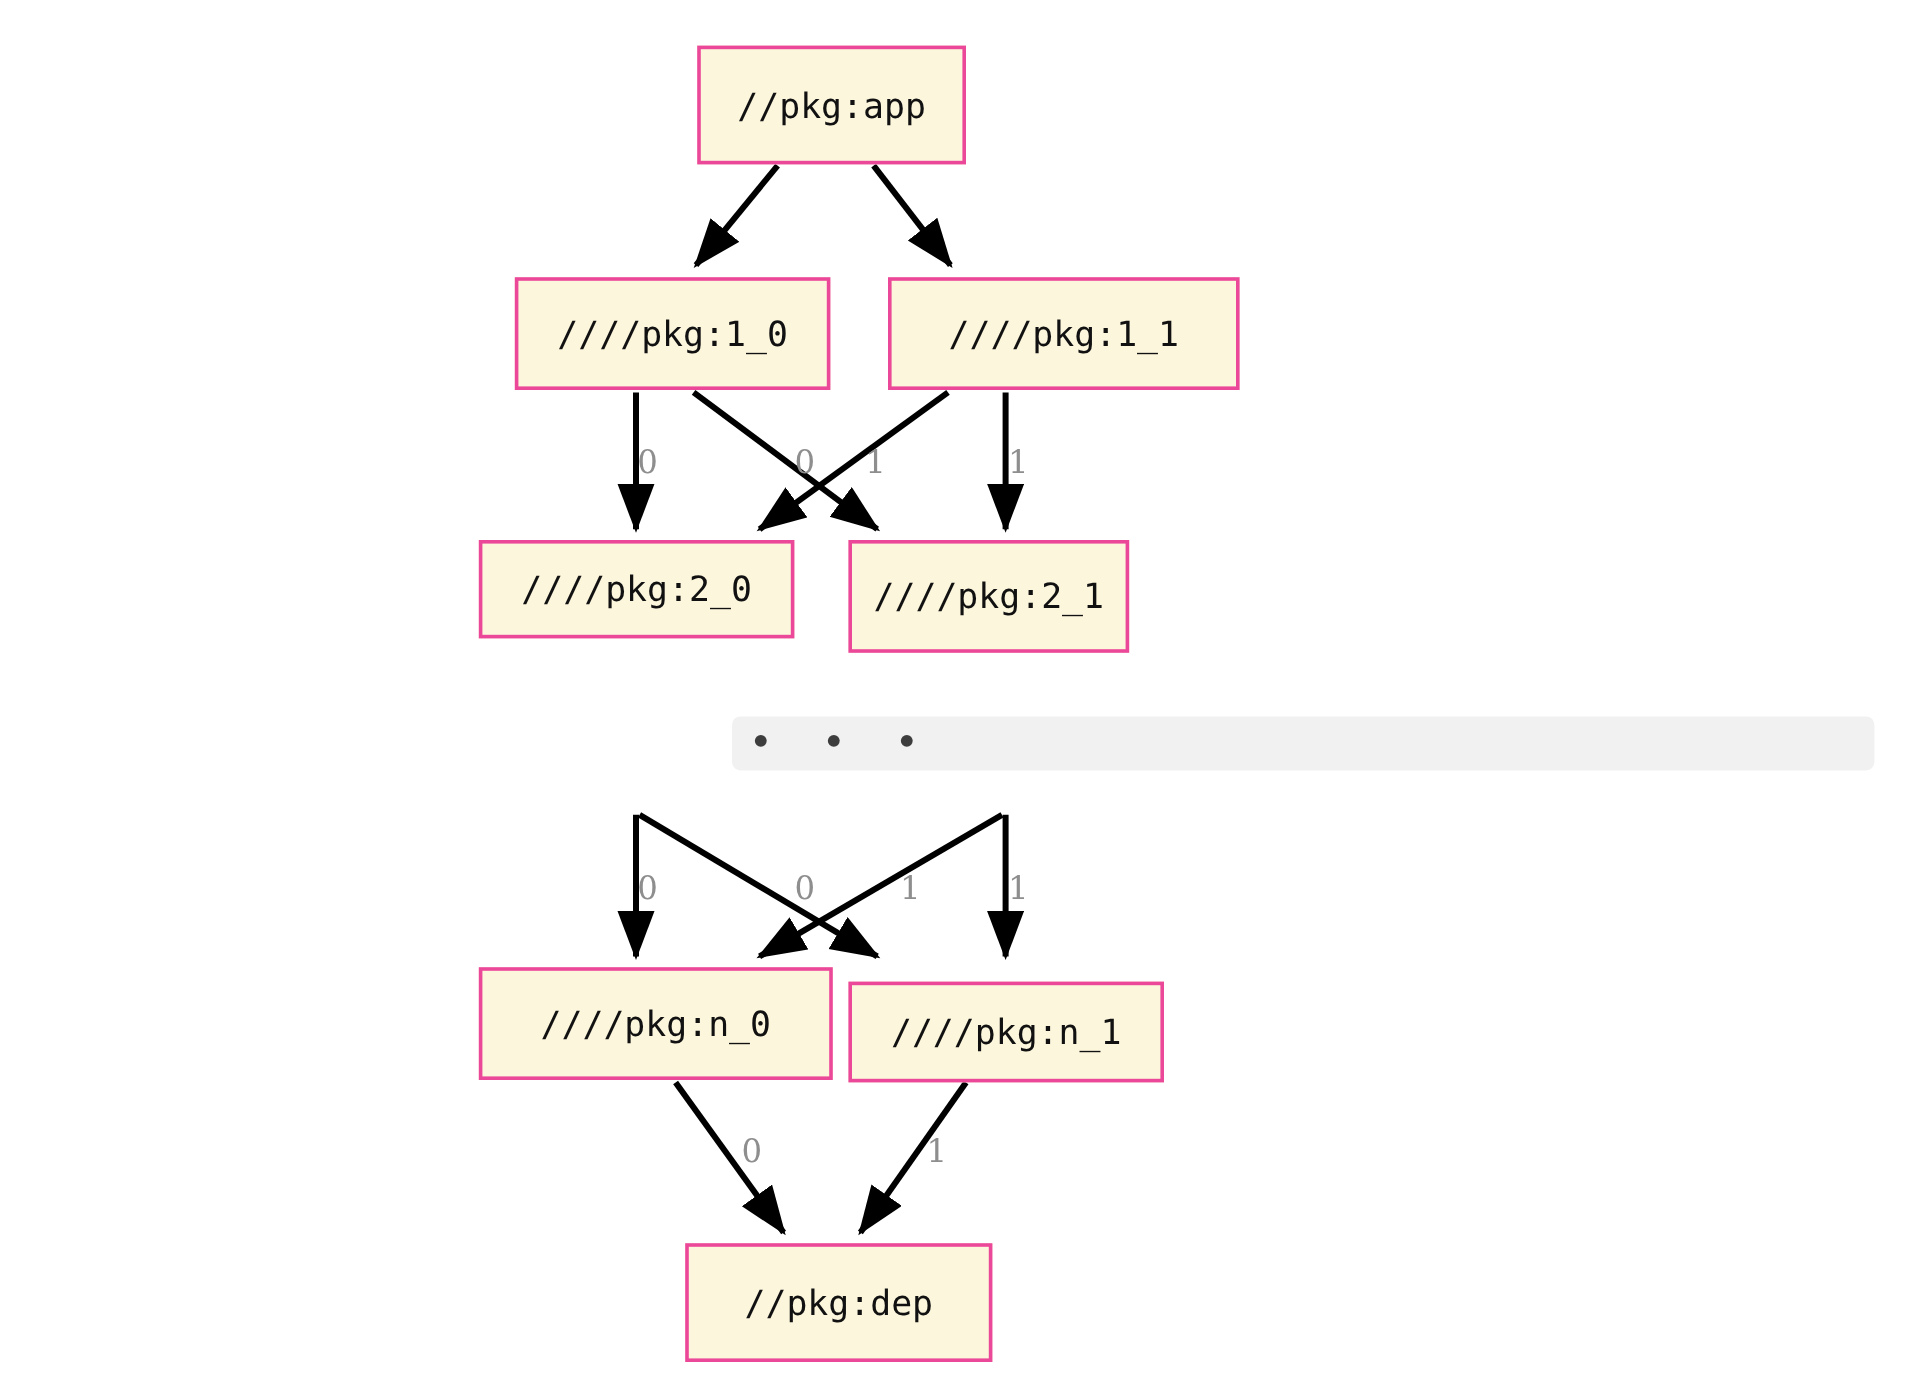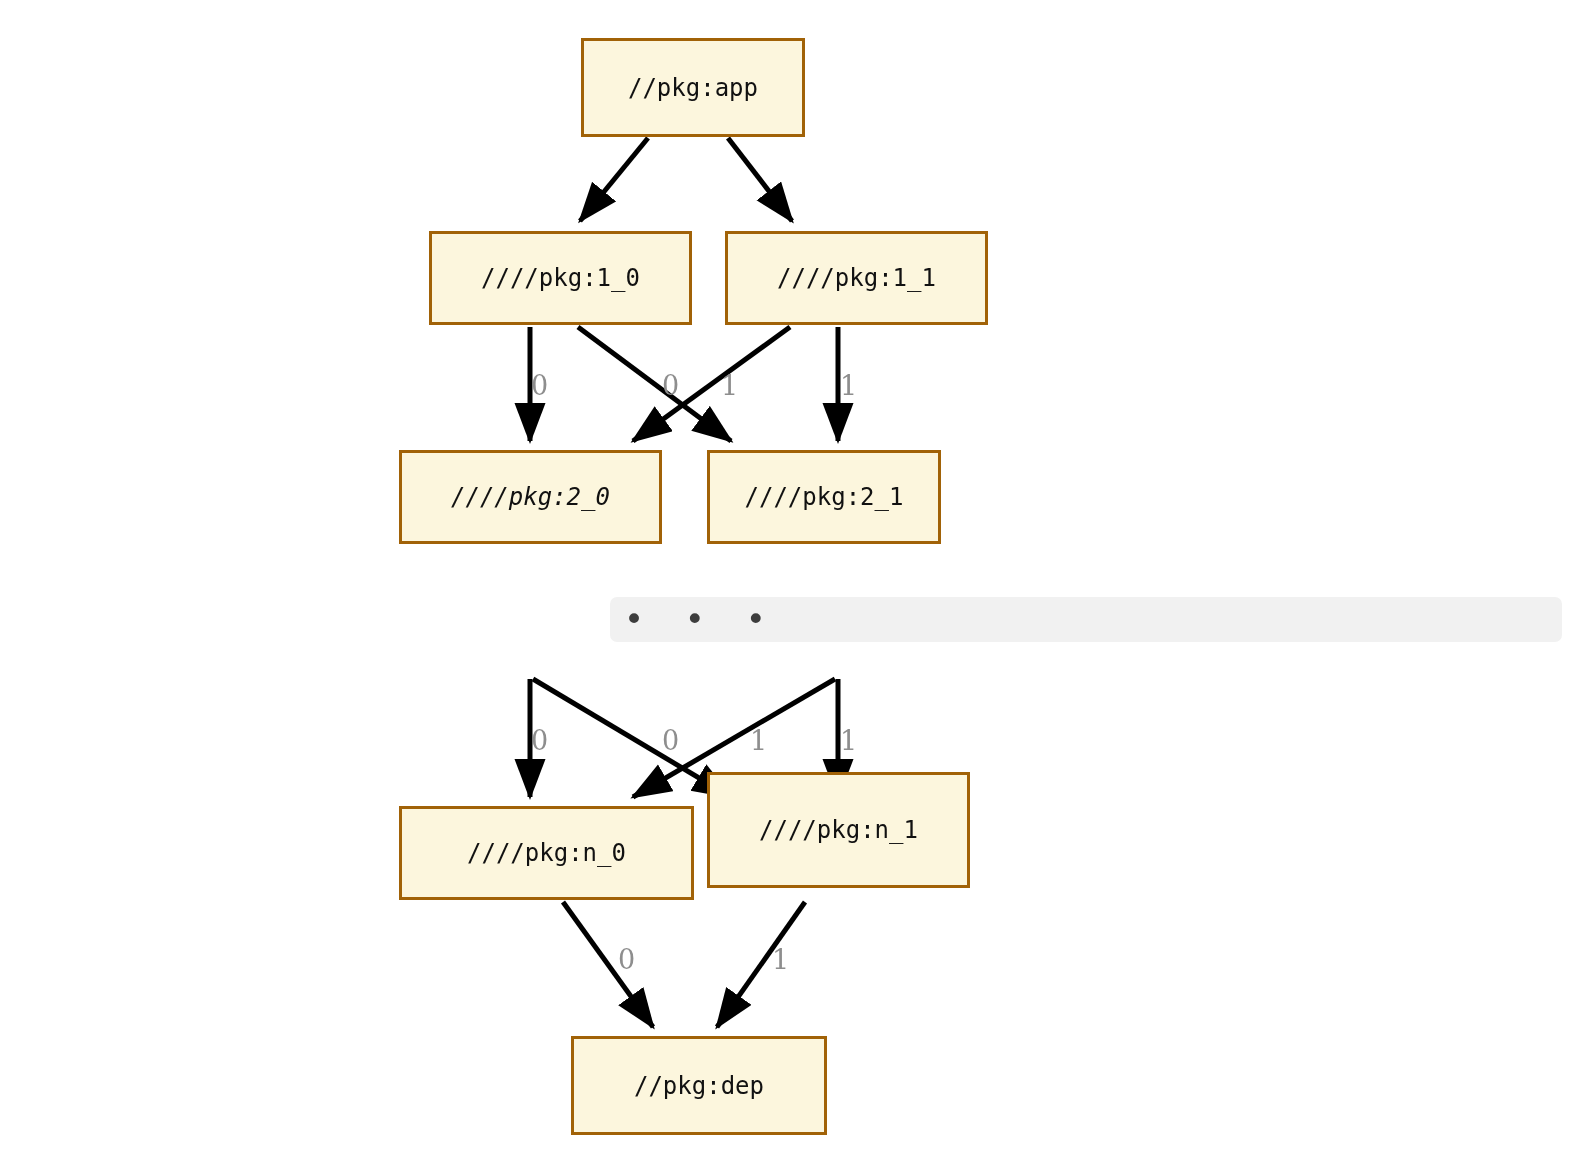--- a/index.html
+++ b/index.html
@@ -17,27 +17,27 @@
   #graph-canvas {
     position: absolute;
     left: 0;
     top: 0;
     width: 1592px;
     height: 1162px;
   }
   .node-box {
     position: absolute;
     background: #fcf6dd;
-    border: 3px solid #a16207;
+    border: 3px solid #ec4899;
     box-sizing: border-box;
     display: flex;
     align-items: center;
     justify-content: center;
     font-family: "DejaVu Sans Mono", "Liberation Mono", monospace;
-    font-size: 24px;
+    font-size: 29px;
     color: #111111;
     letter-spacing: 0px;
     white-space: nowrap;
   }
   .edge-label {
     position: absolute;
     font-family: "DejaVu Serif", "Liberation Serif", serif;
     font-size: 27px;
     color: #8e8e8e;
     white-space: nowrap;
@@ -99,37 +99,37 @@
 </div>
 
 <div class="node-box" style="left:581px; top:38px; width:224px; height:99px;">
   <span>//pkg:app</span>
 </div>
 
 <div class="node-box" style="left:399px; top:231px; width:263px; height:94px;margin-left:30px;">
   <span>////pkg:1_0</span>
 </div>
 
-<div class="node-box" style="left:725px; top:231px; width:263px; height:94px;">
+<div class="node-box" style="left:740px; top:231px; width:293px; height:94px;">
   <span>////pkg:1_1</span>
 </div>
 
-<div class="node-box" style="left:399px; top:450px; width:263px; height:94px;font-style:italic;">
+<div class="node-box" style="left:399px; top:450px; width:263px; height:82px;">
   <span>////pkg:2_0</span>
 </div>
 
 <div class="node-box" style="left:707px; top:450px; width:234px; height:94px;">
   <span>////pkg:2_1</span>
 </div>
 
 <div class="node-box" style="left:399px; top:806px; width:295px; height:94px;">
   <span>////pkg:n_0</span>
 </div>
 
-<div class="node-box" style="left:707px; top:772px; width:263px; height:116px;text-align:center;">
+<div class="node-box" style="left:707px; top:818px; width:263px; height:84px;text-align:center;">
   <span>////pkg:n_1</span>
 </div>
 
 <div class="node-box" style="left:571px; top:1036px; width:256px; height:99px;">
   <span>//pkg:dep</span>
 </div>
 
 <span class="edge-label" style="left:531px; top:372px;">0</span>
 <span class="edge-label" style="left:662px; top:372px;">0</span>
 <span class="edge-label" style="left:721px; top:372px;">1</span>

